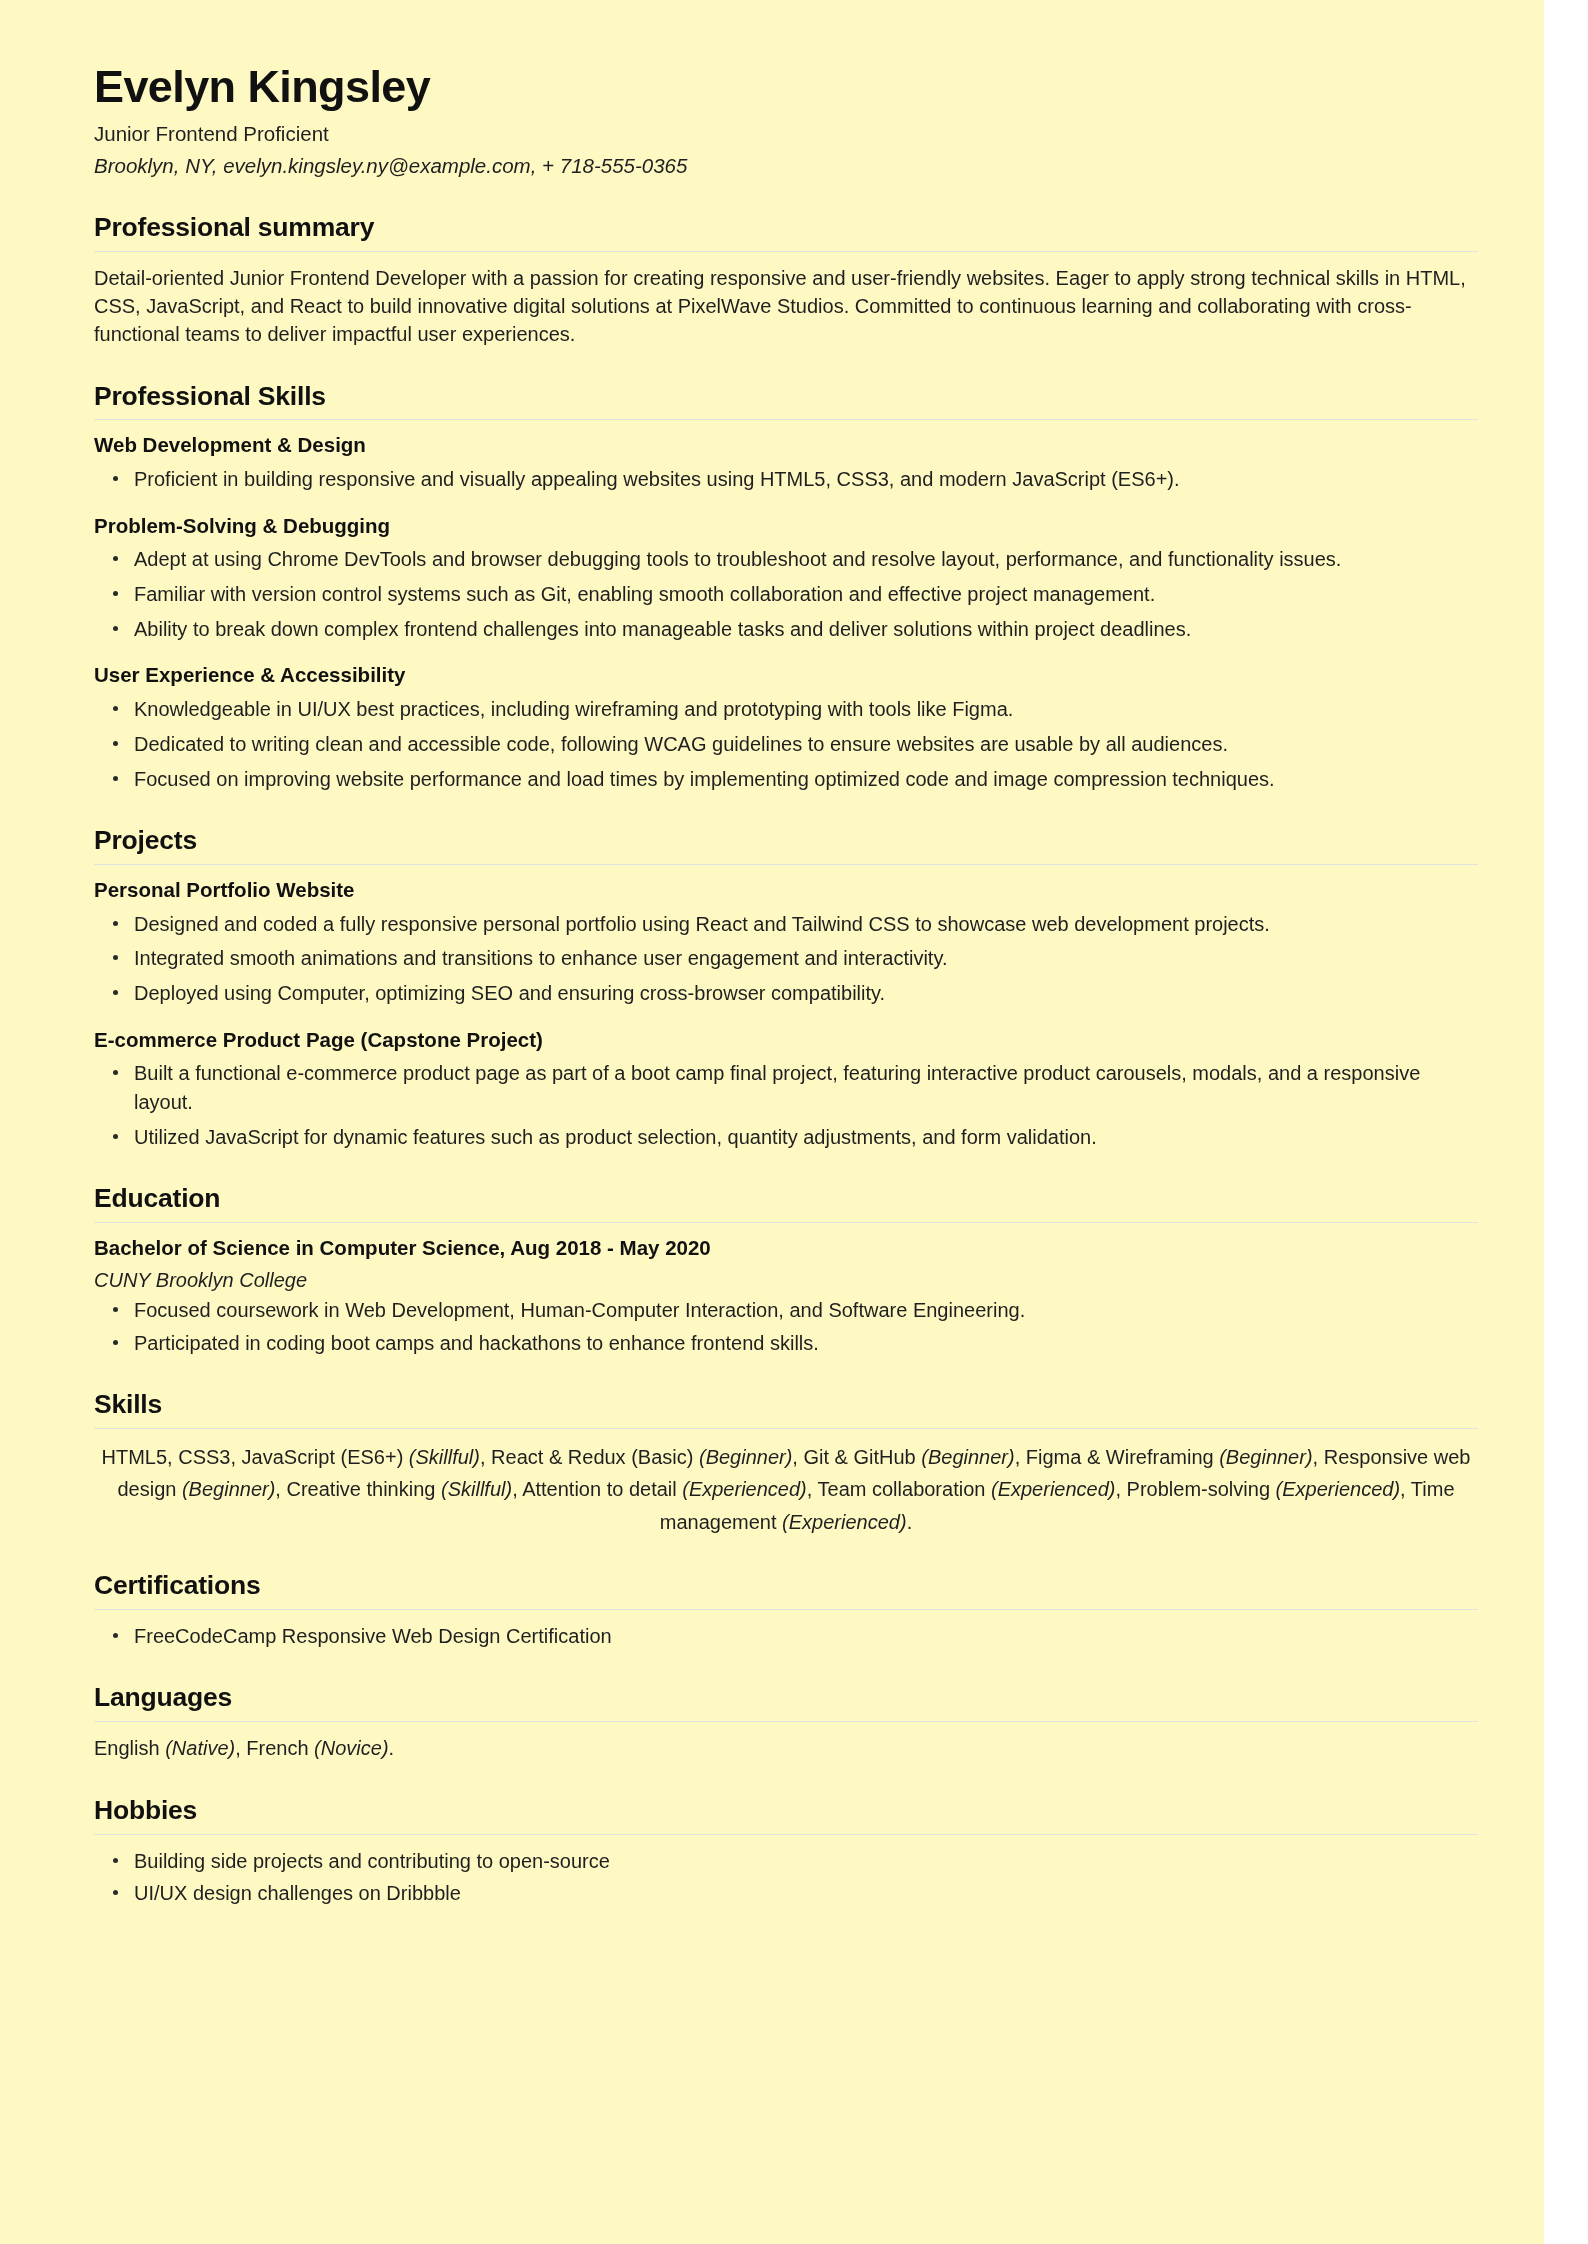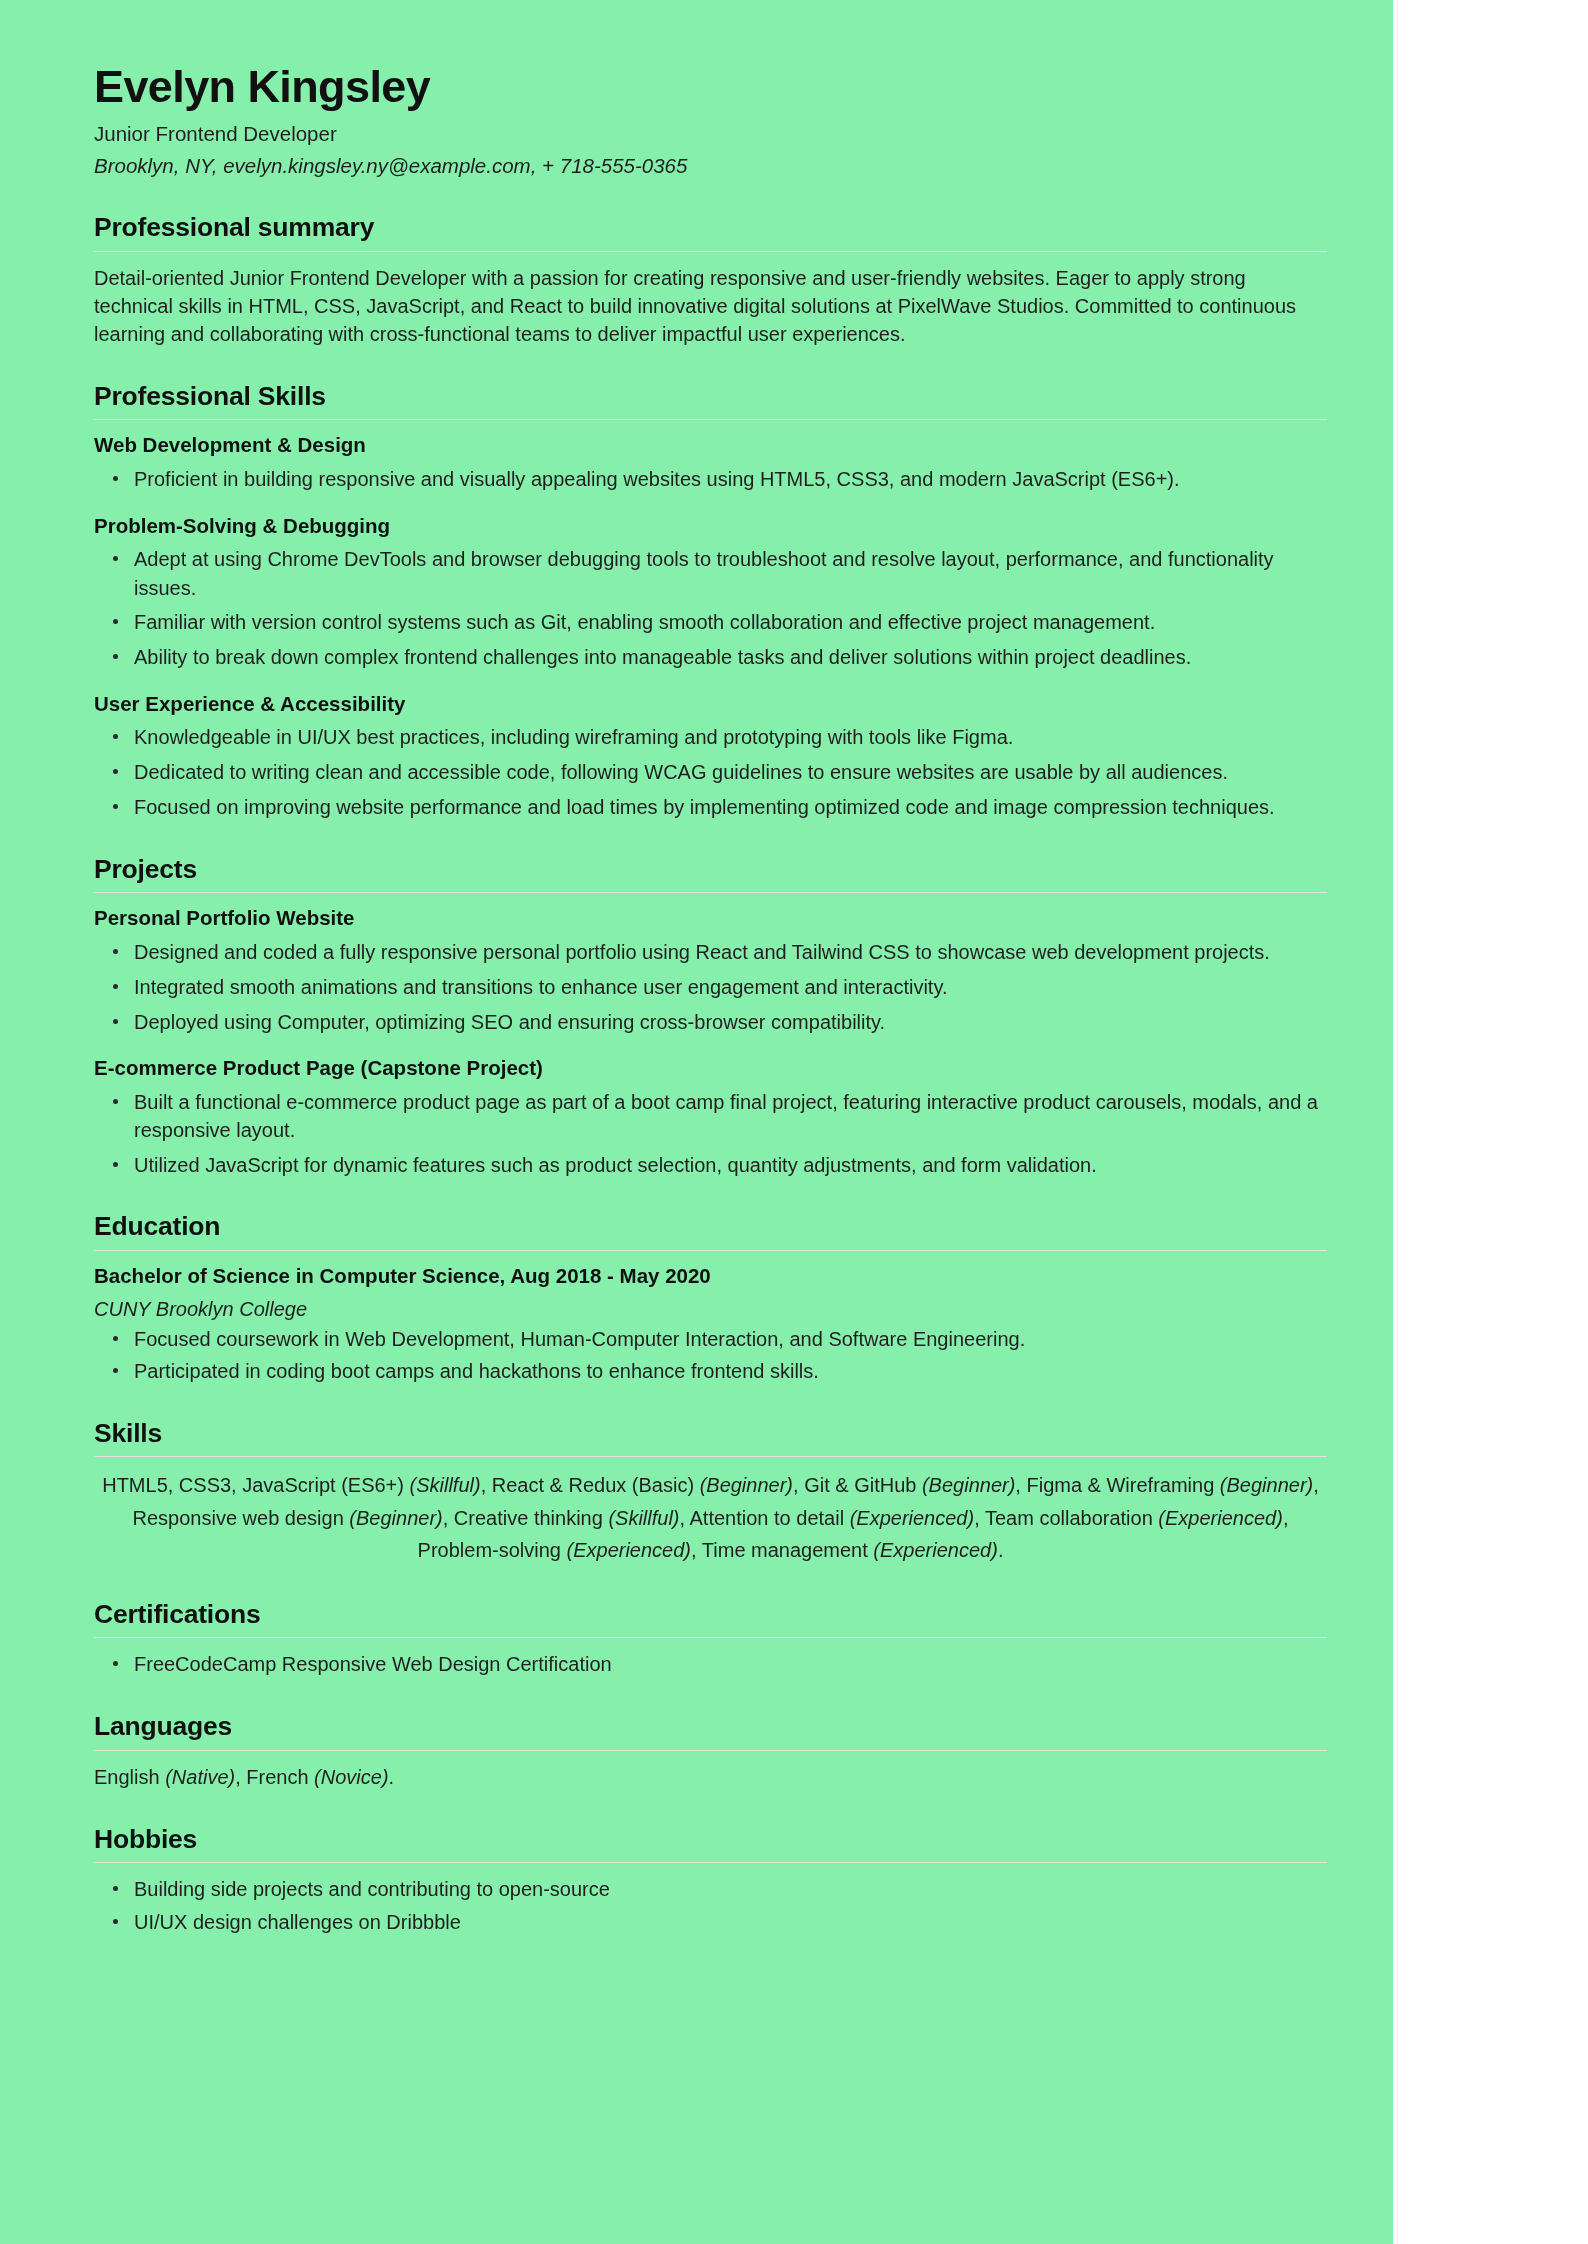--- a/index.html
+++ b/index.html
@@ -8,23 +8,23 @@
     width: 1588px;
     height: 2244px;
     background: #ffffff;
     font-family: "Liberation Sans", sans-serif;
     color: #1a1a1a;
     -webkit-font-smoothing: antialiased;
   }
 
   .page {
     position: relative;
-    width: 1393px;
+    width: 1544px;
     min-height: 2244px;
-    background: #86efac;
+    background: #fef9c3;
     padding: 62px 66px 0 94px;
   }
 
   
   .cand-name {
     font-size: 45px;
     font-weight: 700;
     letter-spacing: -0.6px;
     line-height: 1.12;
     margin: 0 0 9px 0;
@@ -134,21 +134,21 @@
   }
   .lang-list .lvl { font-style: italic; }
 </style>
 </head>
 <body>
 
 <div class="page">
 
   <div>
     <h1 class="cand-name">Evelyn Kingsley</h1>
-    <div class="cand-title">Junior Frontend Developer</div>
+    <div class="cand-title">Junior Frontend Proficient</div>
     <div class="cand-contact">Brooklyn, NY, evelyn.kingsley.ny@example.com, + 718-555-0365</div>
   </div>
 
   <div class="section">
     <h2 class="section-title">Professional summary</h2>
     <div class="rule"></div>
     <p class="body-text">Detail-oriented Junior Frontend Developer with a passion for creating responsive and user-friendly websites. Eager to apply strong technical skills in HTML, CSS, JavaScript, and React to build innovative digital solutions at PixelWave Studios. Committed to continuous learning and collaborating with cross-functional teams to deliver impactful user experiences.</p>
   </div>
 
   <div class="section">

